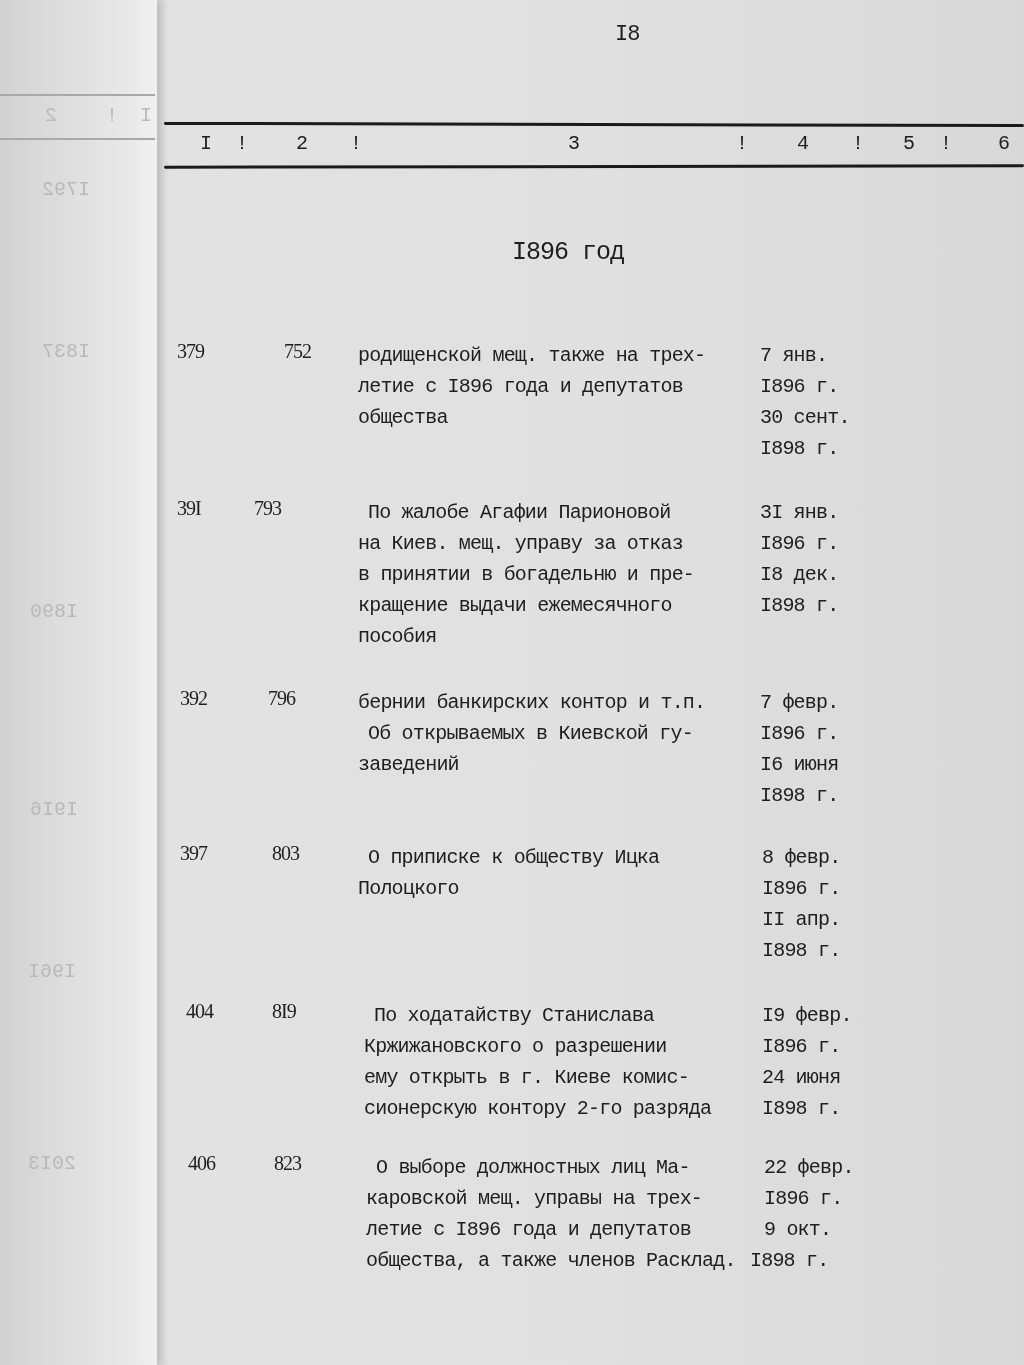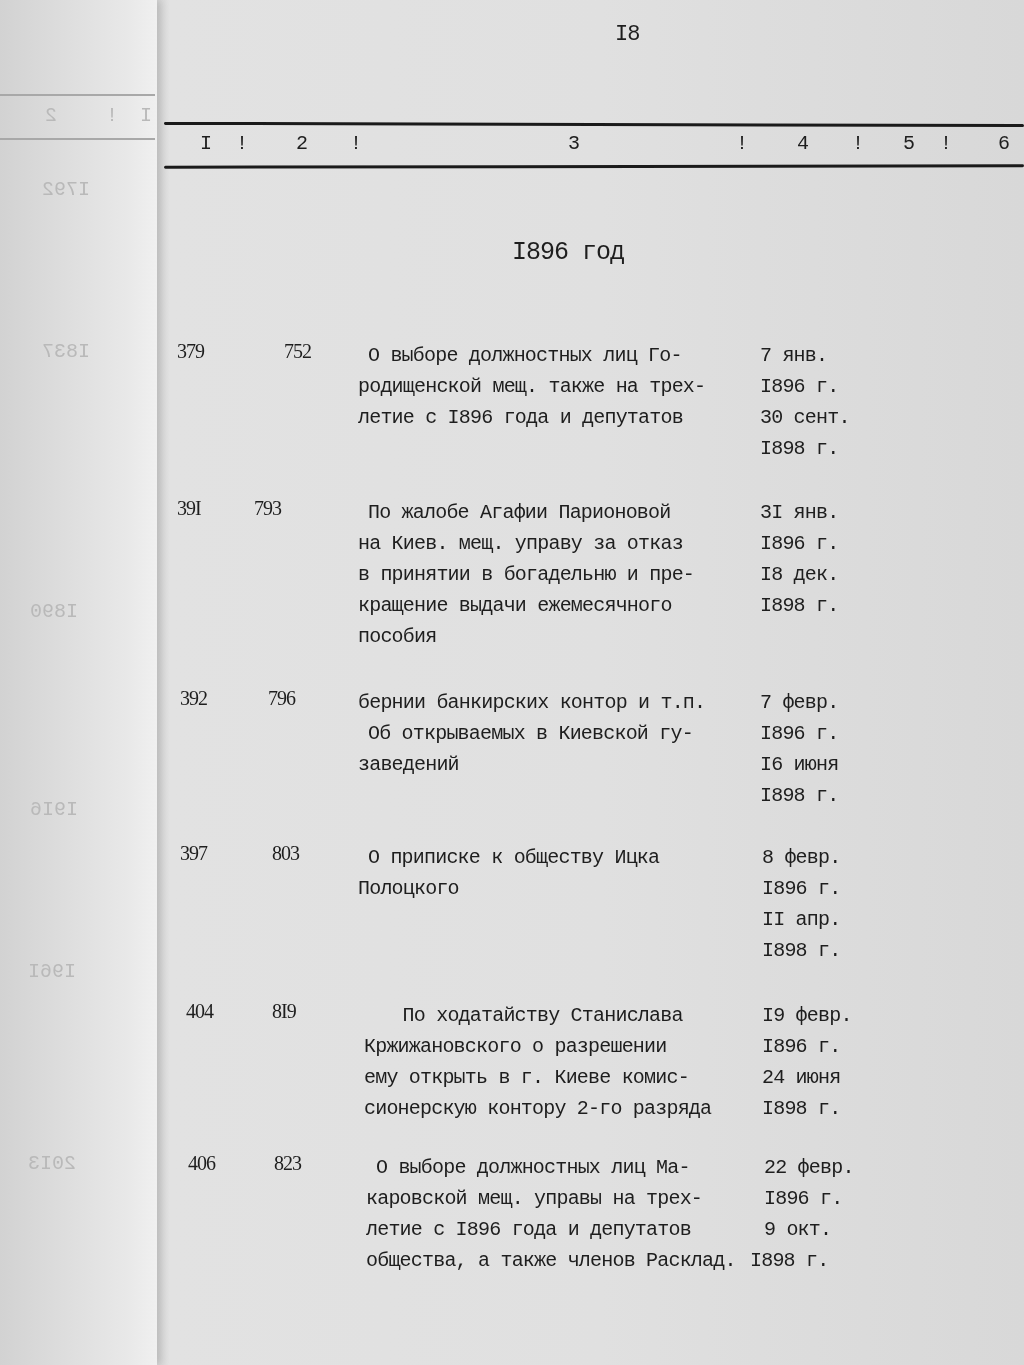--- a/index.html
+++ b/index.html
@@ -66,21 +66,21 @@
   <span class="sep" style="left:852px;">!</span>
   <span class="colhdr" style="left:903px;">5</span>
   <span class="sep" style="left:940px;">!</span>
   <span class="colhdr" style="left:998px;">6</span>
 
   <div class="year-heading">I896 год</div>
 
   <div class="entry" style="top:340px;">
     <span class="num" style="left:177px;">379</span>
     <span class="num" style="left:284px;">752</span>
-    <div class="desc"><div style="padding-left:10px;">О выборе должностных лиц Го-</div><div>родищенской мещ. также на трех-</div><div>летие с I896 года и депутатов</div></div>
+    <div class="desc"><div>родищенской мещ. также на трех-</div><div>летие с I896 года и депутатов</div><div>общества</div></div>
     <div class="dates" style="left:760px;"><div>7 янв.</div><div>I896 г.</div><div>30 сент.</div><div>I898 г.</div></div>
   </div>
 
   <div class="entry" style="top:497px;">
     <span class="num" style="left:177px;">39I</span>
     <span class="num" style="left:254px;">793</span>
     <div class="desc"><div style="padding-left:10px;">По жалобе Агафии Парионовой</div><div>на Киев. мещ. управу за отказ</div><div>в принятии в богадельню и пре-</div><div>кращение выдачи ежемесячного</div><div>пособия</div></div>
     <div class="dates" style="left:760px;"><div>3I янв.</div><div>I896 г.</div><div>I8 дек.</div><div>I898 г.</div></div>
   </div>
 
@@ -94,21 +94,21 @@
   <div class="entry" style="top:842px;">
     <span class="num" style="left:180px;">397</span>
     <span class="num" style="left:272px;">803</span>
     <div class="desc"><div style="padding-left:10px;">О приписке к обществу Ицка</div><div>Полоцкого</div></div>
     <div class="dates" style="left:762px;"><div>8 февр.</div><div>I896 г.</div><div>II апр.</div><div>I898 г.</div></div>
   </div>
 
   <div class="entry" style="top:1000px;">
     <span class="num" style="left:186px;">404</span>
     <span class="num" style="left:272px;">8I9</span>
-    <div class="desc" style="left:364px;"><div style="padding-left:10px;text-align:center;">По ходатайству Станислава</div><div>Кржижановского о разрешении</div><div>ему открыть в г. Киеве комис-</div><div>сионерскую контору 2-го разряда</div></div>
+    <div class="desc" style="left:364px;"><div style="padding-left:10px;">По ходатайству Станислава</div><div>Кржижановского о разрешении</div><div>ему открыть в г. Киеве комис-</div><div>сионерскую контору 2-го разряда</div></div>
     <div class="dates" style="left:762px;"><div>I9 февр.</div><div>I896 г.</div><div>24 июня</div><div>I898 г.</div></div>
   </div>
 
   <div class="entry" style="top:1152px;">
     <span class="num" style="left:188px;">406</span>
     <span class="num" style="left:274px;">823</span>
     <div class="desc" style="left:366px;"><div style="padding-left:10px;">О выборе должностных лиц Ма-</div><div>каровской мещ. управы на трех-</div><div>летие с I896 года и депутатов</div><div>общества, а также членов Расклад.</div></div>
     <div class="dates" style="left:764px;"><div>22 февр.</div><div>I896 г.</div><div>9 окт.</div><div style="margin-left:-14px;">I898 г.</div></div>
   </div>
 

